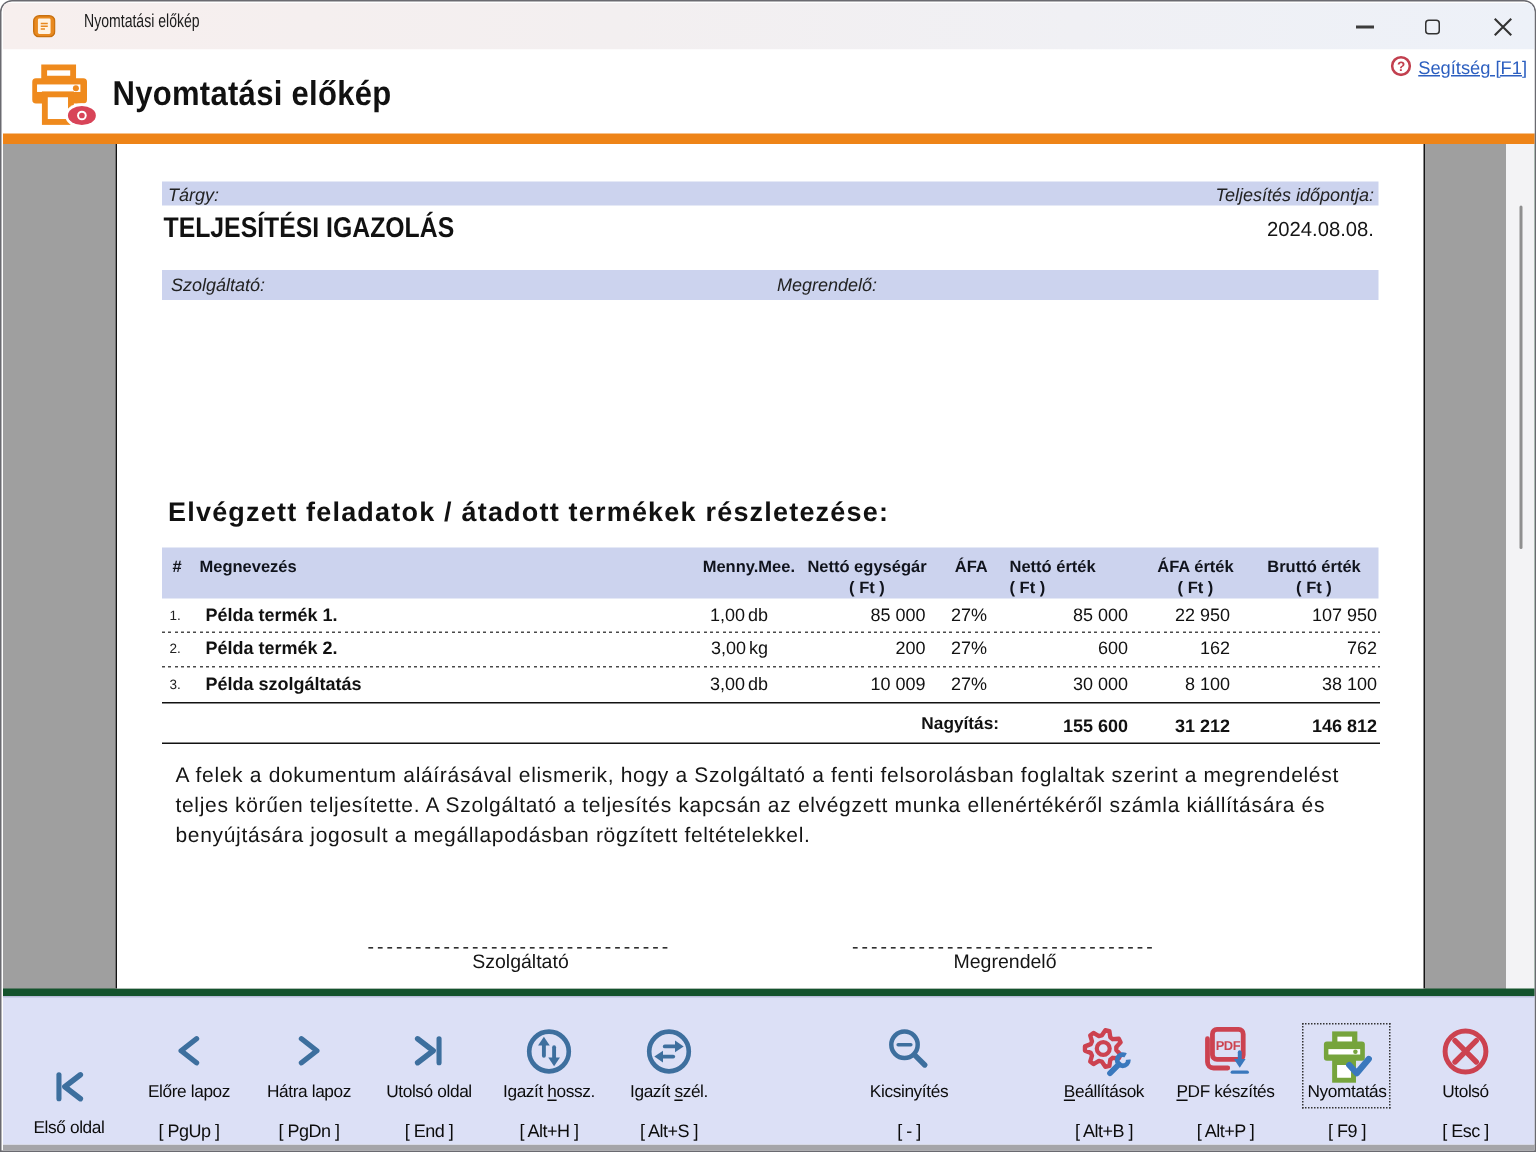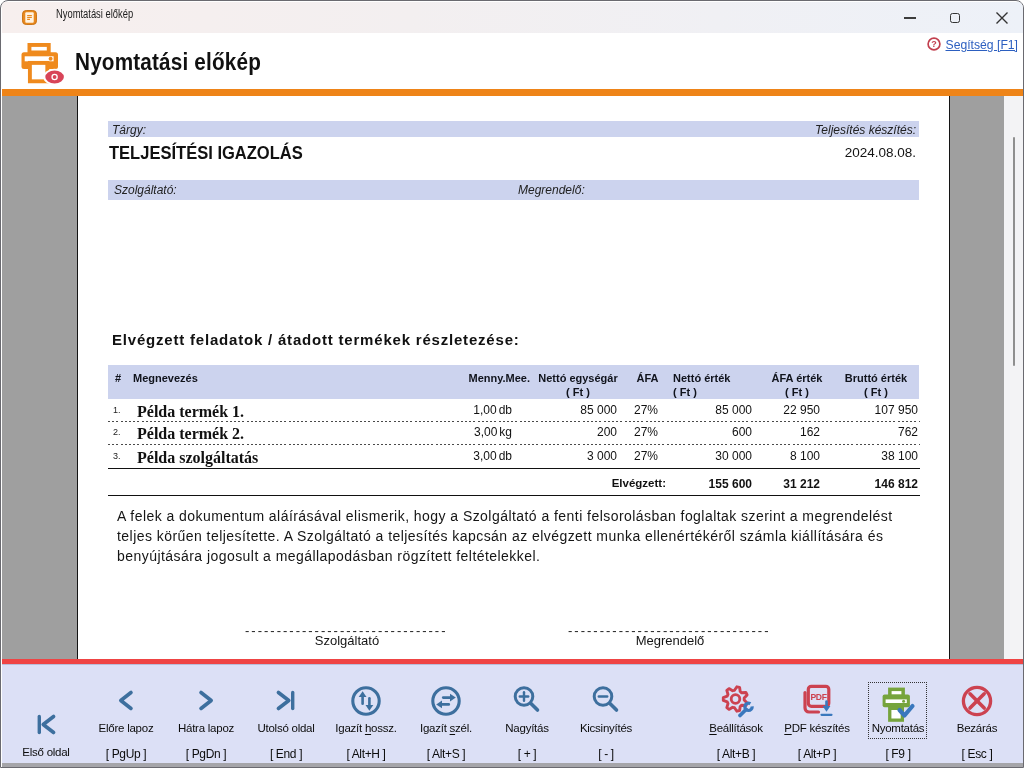--- a/index.html
+++ b/index.html
@@ -16,33 +16,33 @@
 .wbtn-close { position:absolute; left:993px; top:9px; width:14px; height:14px; }
 
 .header { position:absolute; left:1px; top:32px; width:1022px; height:56px; background:#fff; }
 .hicon { position:absolute; left:19px; top:8px; }
 .htitle { position:absolute; left:73px; top:16px; font-size:23px; font-weight:bold; color:#111; letter-spacing:0.2px; transform:scaleX(0.9); transform-origin:left center; }
 .help { position:absolute; right:6px; top:4px; font-size:12.2px; color:#2c5fc0; }
 .help .q { display:inline-block; vertical-align:-2px; margin-right:5px; }
 .help a { color:#2c5fc0; text-decoration:underline; }
 .orangebar { position:absolute; left:1px; top:88px; width:1022px; height:7px; background:#ee8418; }
 
-.preview { position:absolute; left:1px; top:95px; width:1022px; height:568px; background:#ef4444; }
+.preview { position:absolute; left:1px; top:95px; width:1022px; height:568px; background:#14532d; }
 .gray { position:absolute; left:0; top:0; width:1002px; height:563px; background:#9f9f9f; }
 .strack { position:absolute; left:1002px; top:0; width:20px; height:563px; background:#f3f3f5; }
 .sthumb { position:absolute; left:1010.5px; top:41px; width:2.5px; height:229px; background:#8f8f8f; border-radius:2px; }
 .page { position:absolute; left:75px; top:0; width:873px; height:563px; background:#fff; border-left:1.5px solid #141414; border-right:1.5px solid #141414; }
 
 .doc { position:absolute; left:0; top:0; width:869px; height:563px; font-family:"Liberation Sans",sans-serif; color:#121212; }
 .bluebar { position:absolute; background:#ccd3ee; }
 .it { font-style:italic; font-size:12px; color:#222; }
 .addr { font-size:13px; line-height:18px; color:#141414; }
 .th { position:absolute; font-size:11px; font-weight:bold; line-height:14px; color:#10131c; }
 .num { position:absolute; font-size:9px; color:#222; }
-.tn { position:absolute; font-size:16px; font-weight:bold; color:#111;font-family:Liberation Serif, serif; }
+.tn { position:absolute; font-size:12px; font-weight:bold; color:#111; }
 .tv { position:absolute; font-size:12px; text-align:right; color:#111; }
 .dash { position:absolute; left:30px; width:812px; height:1.4px; background:repeating-linear-gradient(to right,#4a4a4a 0 2px,transparent 2px 4.2px); }
 
 .toolbar { position:absolute; left:1px; top:663px; width:1022px; height:99px; background:#dce0f6; border-top:1px solid #b8bdd9; }
 .bottomstrip { position:absolute; left:1px; top:762px; width:1022px; height:5px; background:#a5a5a9; }
 .tb { position:absolute; top:0; width:90px; height:101px; }
 .tb .ic { position:absolute; left:50%; top:17px; transform:translateX(-50%); }
 .tb .lb { position:absolute; left:50%; top:57px; transform:translateX(-50%); white-space:nowrap; font-size:11.5px; letter-spacing:-0.25px; color:#0c0c0c; }
 .tb .sc { position:absolute; left:50%; top:82px; transform:translateX(-50%); white-space:nowrap; font-size:12px; letter-spacing:-0.35px; color:#0c0c0c; }
 .focusrect { position:absolute; left:866px; top:17px; width:59px; height:57px; border:1px dotted #333; }
@@ -86,27 +86,27 @@
   </div>
   <div class="orangebar"></div>
   <div class="preview">
     <div class="gray"></div>
     <div class="strack"></div>
     <div class="sthumb"></div>
     <div class="page">
       <div class="doc" id="doc">
         <div class="bluebar" style="left:30px;top:25px;width:811px;height:16px;"></div>
         <div class="it" style="position:absolute;left:34px;top:27px;">Tárgy:</div>
-        <div class="it" style="position:absolute;right:31px;top:27px;">Teljesítés készítés:</div>
+        <div class="it" style="position:absolute;right:31px;top:27px;">Teljesítés időpontja:</div>
         <div style="position:absolute;left:31px;top:46px;font-size:19px;font-weight:bold;color:#111;transform:scaleX(0.87);transform-origin:left center;">TELJESÍTÉSI IGAZOLÁS</div>
         <div style="position:absolute;right:31px;top:49px;font-size:13.5px;color:#141414;">2024.08.08.</div>
         <div class="bluebar" style="left:30px;top:84px;width:811px;height:20px;"></div>
         <div class="it" style="position:absolute;left:36px;top:87px;text-align:center;">Szolgáltató:</div>
         <div class="it" style="position:absolute;left:440px;top:87px;">Megrendelő:</div>
-        <div style="position:absolute;left:34px;top:235px;font-size:15px;font-weight:bold;letter-spacing:0.8px;color:#111;">Elvégzett feladatok / átadott termékek részletezése:</div>
+        <div style="position:absolute;left:34px;top:235px;font-size:18px;font-weight:bold;letter-spacing:0.8px;color:#111;">Elvégzett feladatok / átadott termékek részletezése:</div>
         <div class="bluebar" style="left:30px;top:269px;width:811px;height:34px;"></div>
 
         <div class="th" style="left:37px;top:275px;">#</div>
         <div class="th" style="left:55px;top:275px;">Megnevezés</div>
         <div class="th" style="left:387px;top:275px;width:65px;text-align:right;">Menny.Mee.</div>
         <div class="th" style="left:455px;top:275px;width:90px;text-align:center;">Nettó egységár<br>( Ft )</div>
         <div class="th" style="left:547px;top:275px;width:45px;text-align:center;">ÁFA</div>
         <div class="th" style="left:595px;top:275px;width:70px;text-align:left;">Nettó érték<br>( Ft )</div>
         <div class="th" style="left:685px;top:275px;width:68px;text-align:center;">ÁFA érték<br>( Ft )</div>
         <div class="th" style="left:762px;top:275px;width:72px;text-align:center;">Bruttó érték<br>( Ft )</div>
@@ -125,27 +125,27 @@
         <div class="tv" style="left:330px;top:329px;width:104px;">3,00<span style="padding-left:2px">kg</span></div>
         <div class="tv" style="left:440px;top:329px;width:99px;">200</div>
         <div class="tv" style="left:556px;top:329px;width:46px;text-align:left;">27%</div>
         <div class="tv" style="left:590px;top:329px;width:84px;">600</div>
         <div class="tv" style="left:680px;top:329px;width:62px;">162</div>
         <div class="tv" style="left:750px;top:329px;width:90px;">762</div>
         <div class="dash" style="top:348px;"></div>
         <div class="num" style="left:35px;top:355px;">3.</div>
         <div class="tn" style="left:59px;top:353px;">Példa szolgáltatás</div>
         <div class="tv" style="left:330px;top:353px;width:104px;">3,00<span style="padding-left:2px">db</span></div>
-        <div class="tv" style="left:440px;top:353px;width:99px;">3 000</div>
+        <div class="tv" style="left:440px;top:353px;width:99px;">10 009</div>
         <div class="tv" style="left:556px;top:353px;width:46px;text-align:left;">27%</div>
         <div class="tv" style="left:590px;top:353px;width:84px;">30 000</div>
         <div class="tv" style="left:680px;top:353px;width:62px;">8 100</div>
         <div class="tv" style="left:750px;top:353px;width:90px;">38 100</div>
         <div style="position:absolute;left:30px;top:371.5px;width:812px;border-top:1.5px solid #111;"></div>
-        <div class="tv" style="left:480px;top:381px;width:108px;font-weight:bold;font-size:11.5px;">Elvégzett:</div>
+        <div class="tv" style="left:480px;top:381px;width:108px;font-weight:bold;font-size:11.5px;">Nagyítás:</div>
         <div class="tv" style="left:590px;top:381px;width:84px;font-weight:bold;">155 600</div>
         <div class="tv" style="left:680px;top:381px;width:62px;font-weight:bold;">31 212</div>
         <div class="tv" style="left:750px;top:381px;width:90px;font-weight:bold;">146 812</div>
         <div style="position:absolute;left:30px;top:399px;width:812px;border-top:1.5px solid #111;"></div>
         <div style="position:absolute;left:39px;top:410px;width:806px;font-size:14px;line-height:20px;letter-spacing:0.45px;color:#151515;">A felek a dokumentum aláírásával elismerik, hogy a Szolgáltató a fenti felsorolásban foglaltak szerint a megrendelést<br>teljes körűen teljesítette. A Szolgáltató a teljesítés kapcsán az elvégzett munka ellenértékéről számla kiállítására és<br>benyújtására jogosult a megállapodásban rögzített feltételekkel.</div>
         <div style="position:absolute;left:167px;top:527px;width:204px;font-size:13px;letter-spacing:2px;color:#222;">--------------------------------</div>
         <div style="position:absolute;left:167px;top:537px;width:204px;font-size:13px;text-align:center;color:#141414;">Szolgáltató</div>
         <div style="position:absolute;left:490px;top:527px;width:204px;font-size:13px;letter-spacing:2px;color:#222;">--------------------------------</div>
         <div style="position:absolute;left:490px;top:537px;width:204px;font-size:13px;text-align:center;color:#141414;">Megrendelő</div>
       </div>
@@ -199,30 +199,20 @@
         <div class="ic"><svg width="38" height="38" viewBox="0 0 38 38">
             <circle cx="19" cy="19" r="13.2" fill="none" stroke="#3d6f9e" stroke-width="3.1"></circle>
             <path d="M16.2 15.6 H23.4" stroke="#3d6f9e" stroke-width="2.6" stroke-linecap="round" stroke-linejoin="round" fill="none"></path>
             <polygon points="28.8,15.6 23,11.7 23,19.5" fill="#3d6f9e"></polygon>
             <path d="M21.8 22.4 H14.6" stroke="#3d6f9e" stroke-width="2.6" stroke-linecap="round" stroke-linejoin="round" fill="none"></path>
             <polygon points="9.2,22.4 15,18.5 15,26.3" fill="#3d6f9e"></polygon>
           </svg></div>
         <div class="lb">Igazít <u class="ak">s</u>zél.</div>
         <div class="sc">[ Alt+S ]</div>
       </div>
-<div class="tb" style="left:480px;">
-        <div class="ic"><svg width="36" height="36" viewBox="0 0 36 36">
-            <circle cx="15" cy="14.5" r="8.8" fill="none" stroke="#3d6f9e" stroke-width="3"></circle>
-            <path d="M21.7 21.2 L28.5 28" stroke="#3d6f9e" stroke-width="3.6" stroke-linecap="round" stroke-linejoin="round" fill="none"></path>
-            <path d="M10.8 14.5 H19.2" stroke="#3d6f9e" stroke-width="2.4" stroke-linecap="round" stroke-linejoin="round" fill="none"></path>
-            <path d="M15 10.3 V18.7" stroke="#3d6f9e" stroke-width="2.4" stroke-linecap="round" stroke-linejoin="round" fill="none"></path>
-          </svg></div>
-        <div class="lb">Nagyítás</div>
-        <div class="sc">[ + ]</div>
-      </div>
 <div class="tb" style="left:559px;">
         <div class="ic"><svg width="36" height="36" viewBox="0 0 36 36">
             <circle cx="15" cy="14.5" r="8.8" fill="none" stroke="#3d6f9e" stroke-width="3"></circle>
             <path d="M21.7 21.2 L28.5 28" stroke="#3d6f9e" stroke-width="3.6" stroke-linecap="round" stroke-linejoin="round" fill="none"></path>
             <path d="M10.8 14.5 H19.2" stroke="#3d6f9e" stroke-width="2.4" stroke-linecap="round" stroke-linejoin="round" fill="none"></path>
           </svg></div>
         <div class="lb">Kicsinyítés</div>
         <div class="sc">[ - ]</div>
       </div>
 <div class="tb" style="left:689px;">
@@ -259,17 +249,17 @@
           </svg></div>
         <div class="lb">Nyomtatás</div>
         <div class="sc">[ F9 ]</div>
       </div>
 <div class="tb" style="left:930px;">
         <div class="ic"><svg width="38" height="38" viewBox="0 0 38 38">
             <circle cx="19" cy="19" r="13.6" fill="none" stroke="#cc4250" stroke-width="3.3"></circle>
             <path d="M12 11.8 L26.2 26" stroke="#cc4250" stroke-width="3.6" stroke-linecap="round" stroke-linejoin="round" fill="none"></path>
             <path d="M26.2 11.8 L12 26" stroke="#cc4250" stroke-width="3.6" stroke-linecap="round" stroke-linejoin="round" fill="none"></path>
           </svg></div>
-        <div class="lb">Bezárás</div>
+        <div class="lb">Utolsó</div>
         <div class="sc">[ Esc ]</div>
       </div>
 </div>
 </div>
 
 </body></html>

